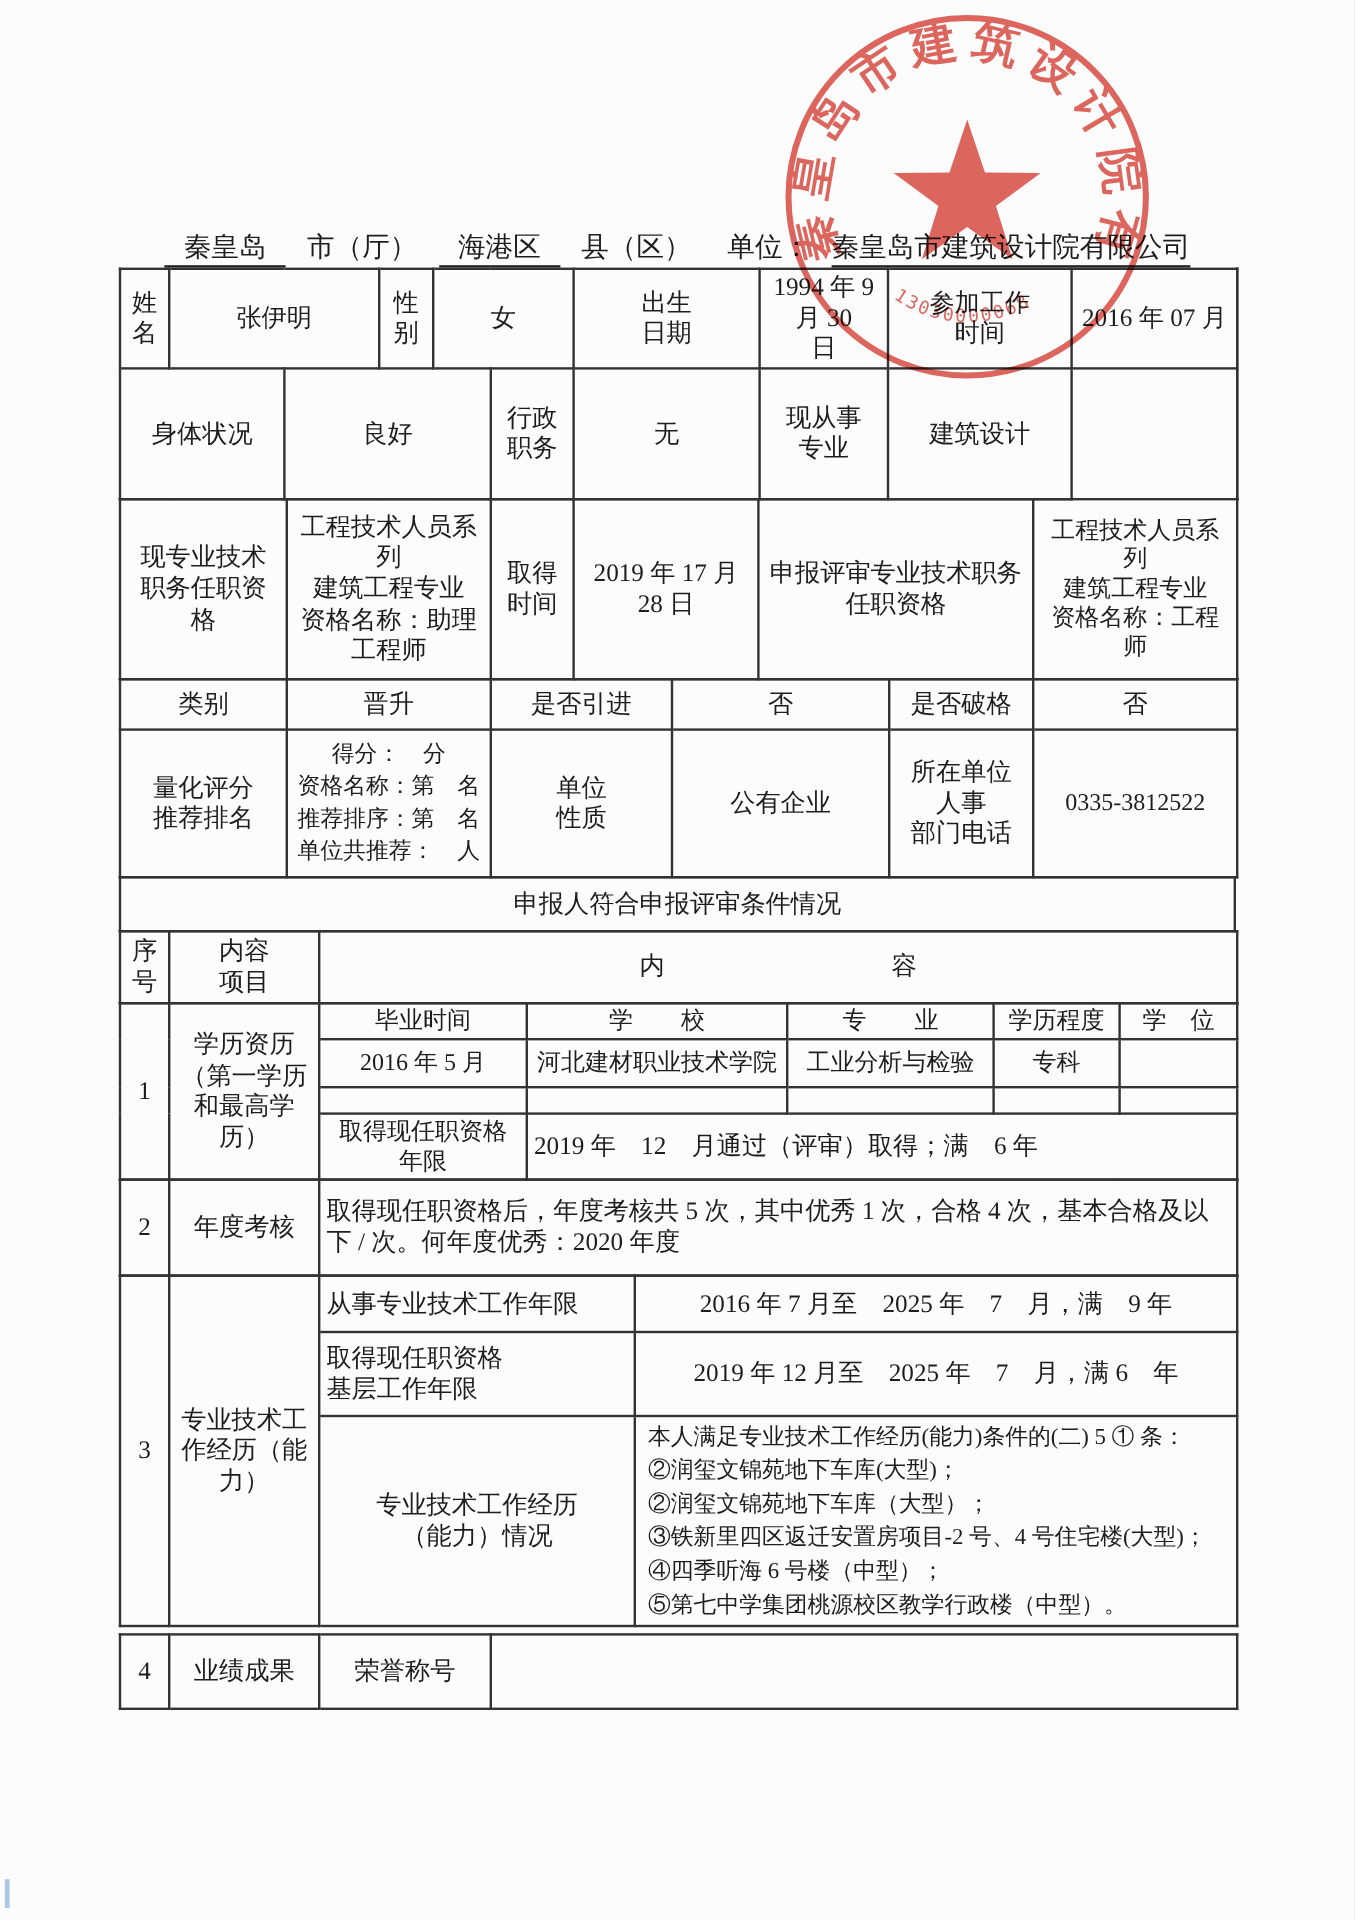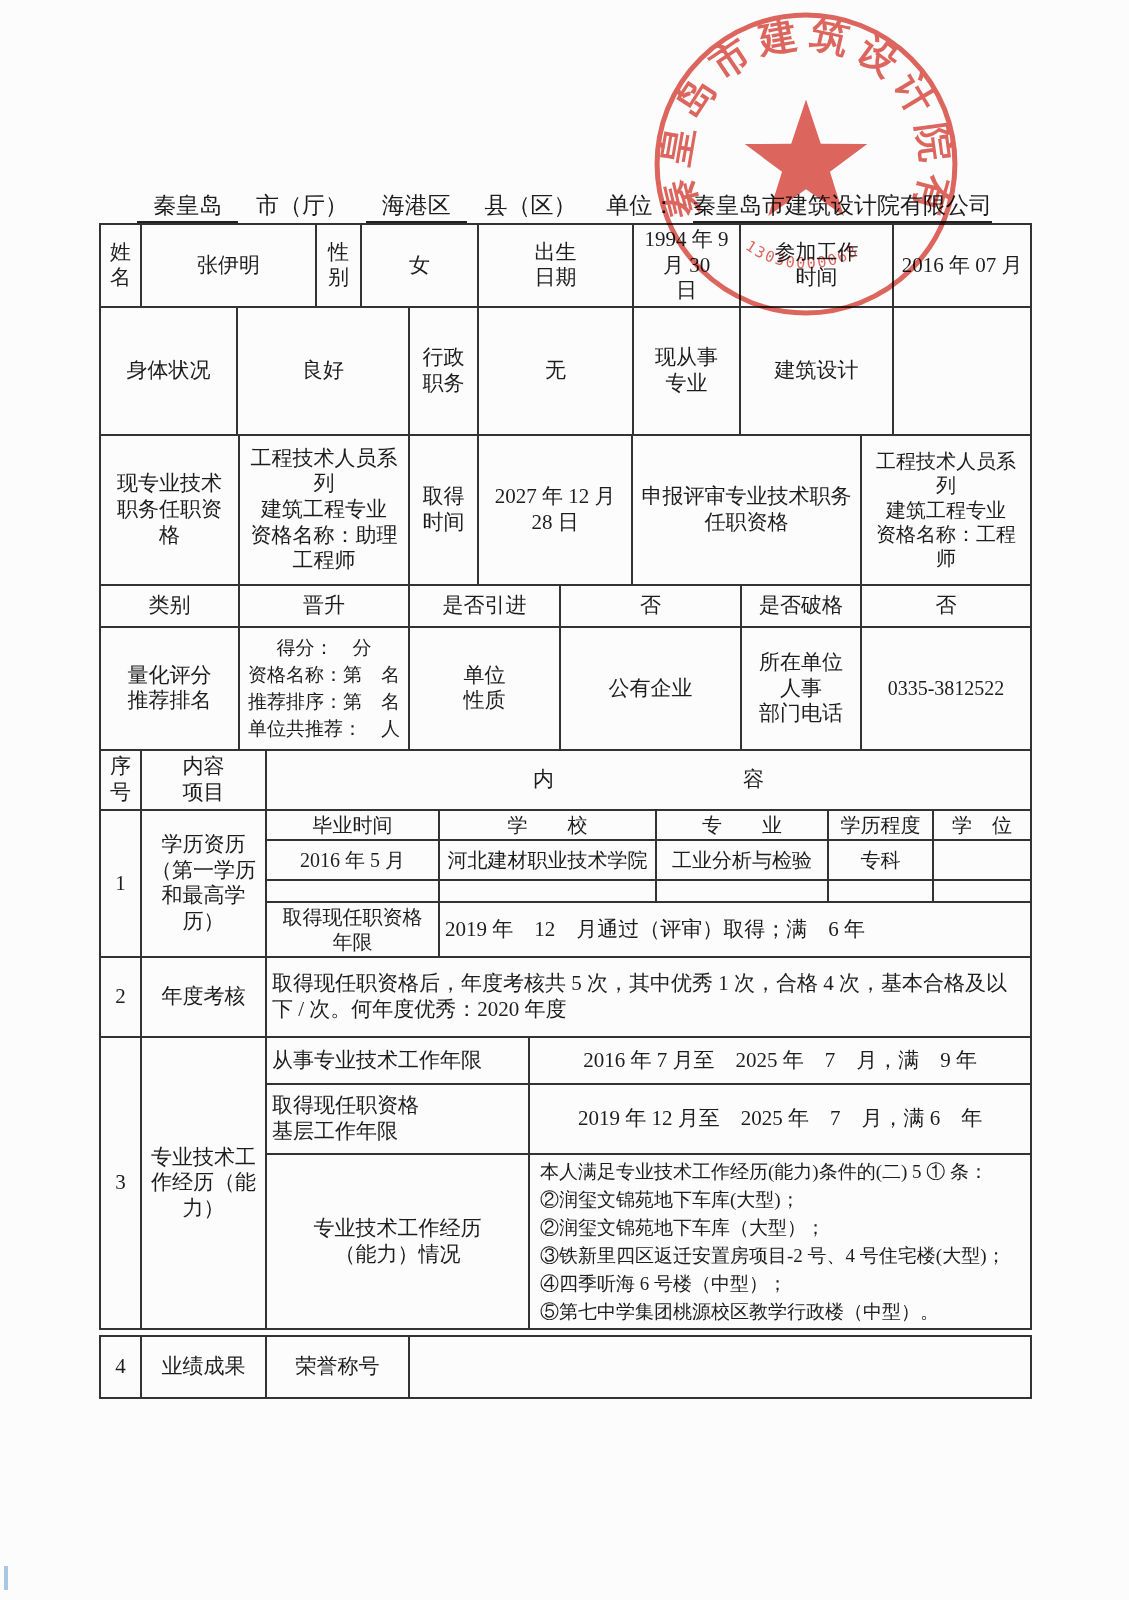--- a/index.html
+++ b/index.html
@@ -79,21 +79,21 @@
             </td>
         <td>
               <div>参加工作</div>
               <div>时间</div>
             </td>
         <td>2016 年 07 月</td>
         <td rowspan="2" class="photo-cell">
           
         </td>
       </tr>
-      <tr style="height:128px">
+      <tr style="height:109px">
         <td colspan="2">身体状况</td>
         <td colspan="3">良好</td>
         <td>
               <div>行政</div>
               <div>职务</div>
             </td>
         <td>无</td>
         <td>
               <div>现从事</div>
               <div>专业</div>
@@ -124,21 +124,21 @@
               <div>列</div>
               <div>建筑工程专业</div>
               <div>资格名称：助理</div>
               <div>工程师</div>
             </td>
         <td>
               <div>取得</div>
               <div>时间</div>
             </td>
         <td>
-              <div>2027 年 12 月</div>
+              <div>2019 年 17 月</div>
               <div>28 日</div>
             </td>
         <td>
               <div>申报评审专业技术职务</div>
               <div>任职资格</div>
             </td>
         <td class="fs20">
               <div>工程技术人员系</div>
               <div>列</div>
               <div>建筑工程专业</div>
@@ -185,20 +185,27 @@
         <td>
               <div>所在单位</div>
               <div>人事</div>
               <div>部门电话</div>
             </td>
         <td class="fs20">0335-3812522</td>
       </tr>
     </tbody>
       </table>
 
+    <table class="sect">
+      <tbody>
+          <tr style="height:45px">
+        <td>申报人符合申报评审条件情况</td>
+      </tr>
+    </tbody>
+      </table>
 
     <table class="sect">
       <colgroup>
           <col style="width:41px">
           <col style="width:125px">
           <col style="width:765px">
         </colgroup>
       <tbody>
           <tr style="height:60px">
         <td>

